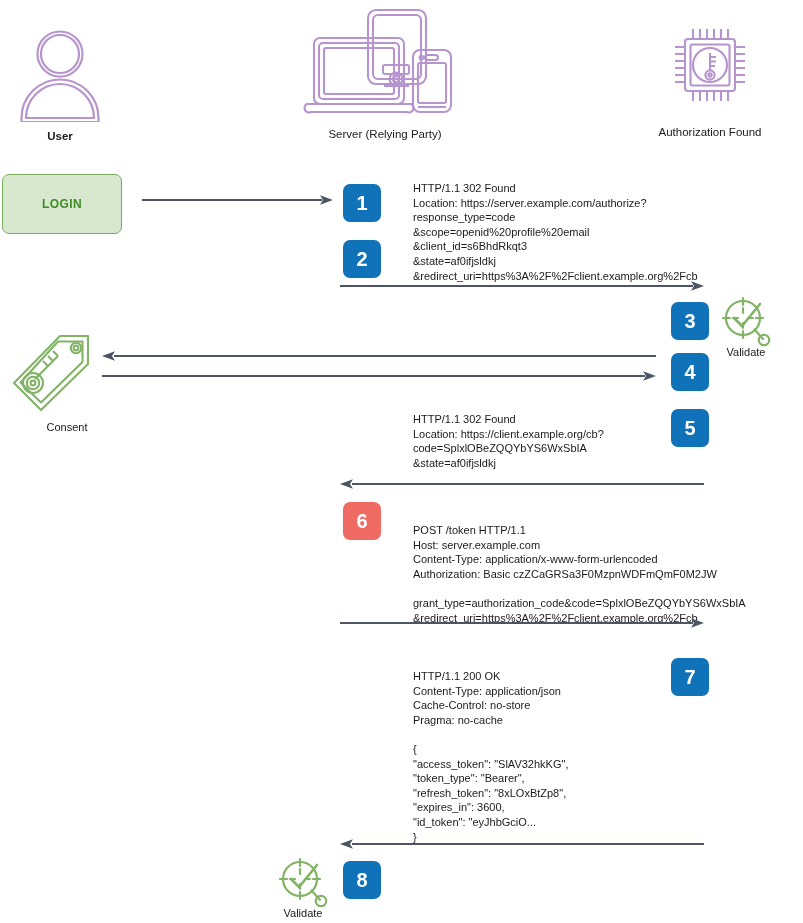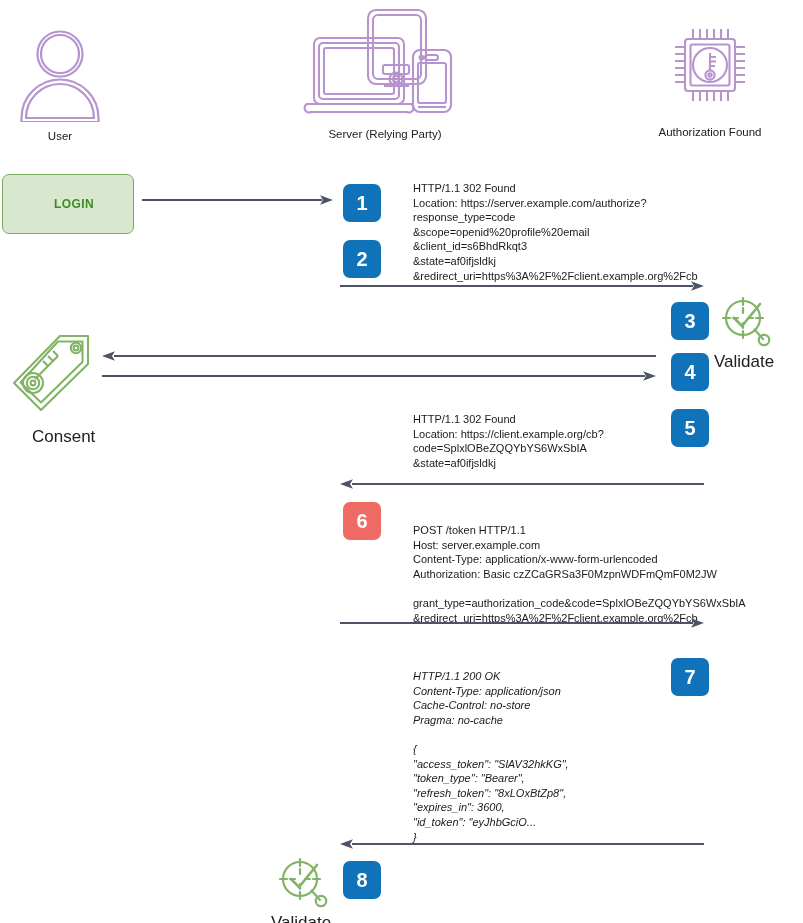--- a/index.html
+++ b/index.html
@@ -16,21 +16,21 @@
     font-size:11.5px;color:#202020;margin-top:3px;white-space:nowrap;
     line-height:14px;
   }
   .icon-wrap{display:block;margin:0 auto;}
 
   
   .login-box{
     position:absolute;left:2px;top:174px;width:118px;height:58px;
     background:#d8e8ce;border:1px solid #7aab5c;border-radius:7px;
     display:flex;align-items:center;justify-content:center;
-    font-size:12px;font-weight:bold;color:#3b8c23;letter-spacing:.4px;padding-left:12px;
+    font-size:12px;font-weight:bold;color:#3b8c23;letter-spacing:.4px;
   }
 
   
   .badge{
     position:absolute;width:38px;height:38px;border-radius:7px;
     background:#1072b8;color:#ffffff;
     font-size:20px;font-weight:bold;
     display:flex;align-items:center;justify-content:center;
     line-height:1;
   }
@@ -41,28 +41,28 @@
     position:absolute;font-size:11px;line-height:14.6px;
     color:#1a1a1a;white-space:pre;
   }
 
   
   .arrow{position:absolute;height:12px;}
   .arrow svg{display:block;}
 
   
   .vcap{
-    position:absolute;font-size:17px;color:#202020;text-align:left;
-    white-space:nowrap;line-height:14px;margin-top:10px;
+    position:absolute;font-size:11px;color:#202020;text-align:center;
+    white-space:nowrap;line-height:14px;
   }
 </style>
 </head>
 <body>
 
-<div class="actor" style="left:10px;top:26px;width:100px;">
+<div class="actor" style="left:10px;top:26px;width:100px;font-weight:bold;">
   <span class="icon-wrap">
     <svg width="84" height="96" viewBox="0 0 84 96">
       <g fill="none" stroke="#b694cd" stroke-width="2.2">
         <circle cx="42" cy="28" r="19"></circle>
         <circle cx="42" cy="28" r="22.5"></circle>
         <path d="M8 92 a34 34 0 0 1 68 0 z"></path>
         <path d="M3.5 92 a38.5 38.5 0 0 1 77 0 l0 4 l-77 0 z"></path>
       </g>
     </svg>
   </span>
@@ -238,21 +238,21 @@
 grant_type=authorization_code&amp;code=SplxlOBeZQQYbYS6WxSbIA
 &amp;redirect_uri=https%3A%2F%2Fclient.example.org%2Fcb</div>
 
 <div class="arrow" style="left:338px;top:617px;width:368px;">
   <svg width="368" height="12" viewBox="0 0 368 12">
     <path d="M2 6 H355" stroke="#4d5565" stroke-width="1.8" fill="none"></path>
     <path d="M366 6 L353 1.2 L356 6 L353 10.8 Z" fill="#4d5565"></path>
   </svg>
 </div>
 
-<div class="msg" style="left:413px;top:669px;font-style:italic;">HTTP/1.1 200 OK
+<div class="msg" style="left:413px;top:669px;">HTTP/1.1 200 OK
 Content-Type: application/json
 Cache-Control: no-store
 Pragma: no-cache
 
 {
 "access_token": "SlAV32hkKG",
 "token_type": "Bearer",
 "refresh_token": "8xLOxBtZp8",
 "expires_in": 3600,
 "id_token": "eyJhbGciO...

